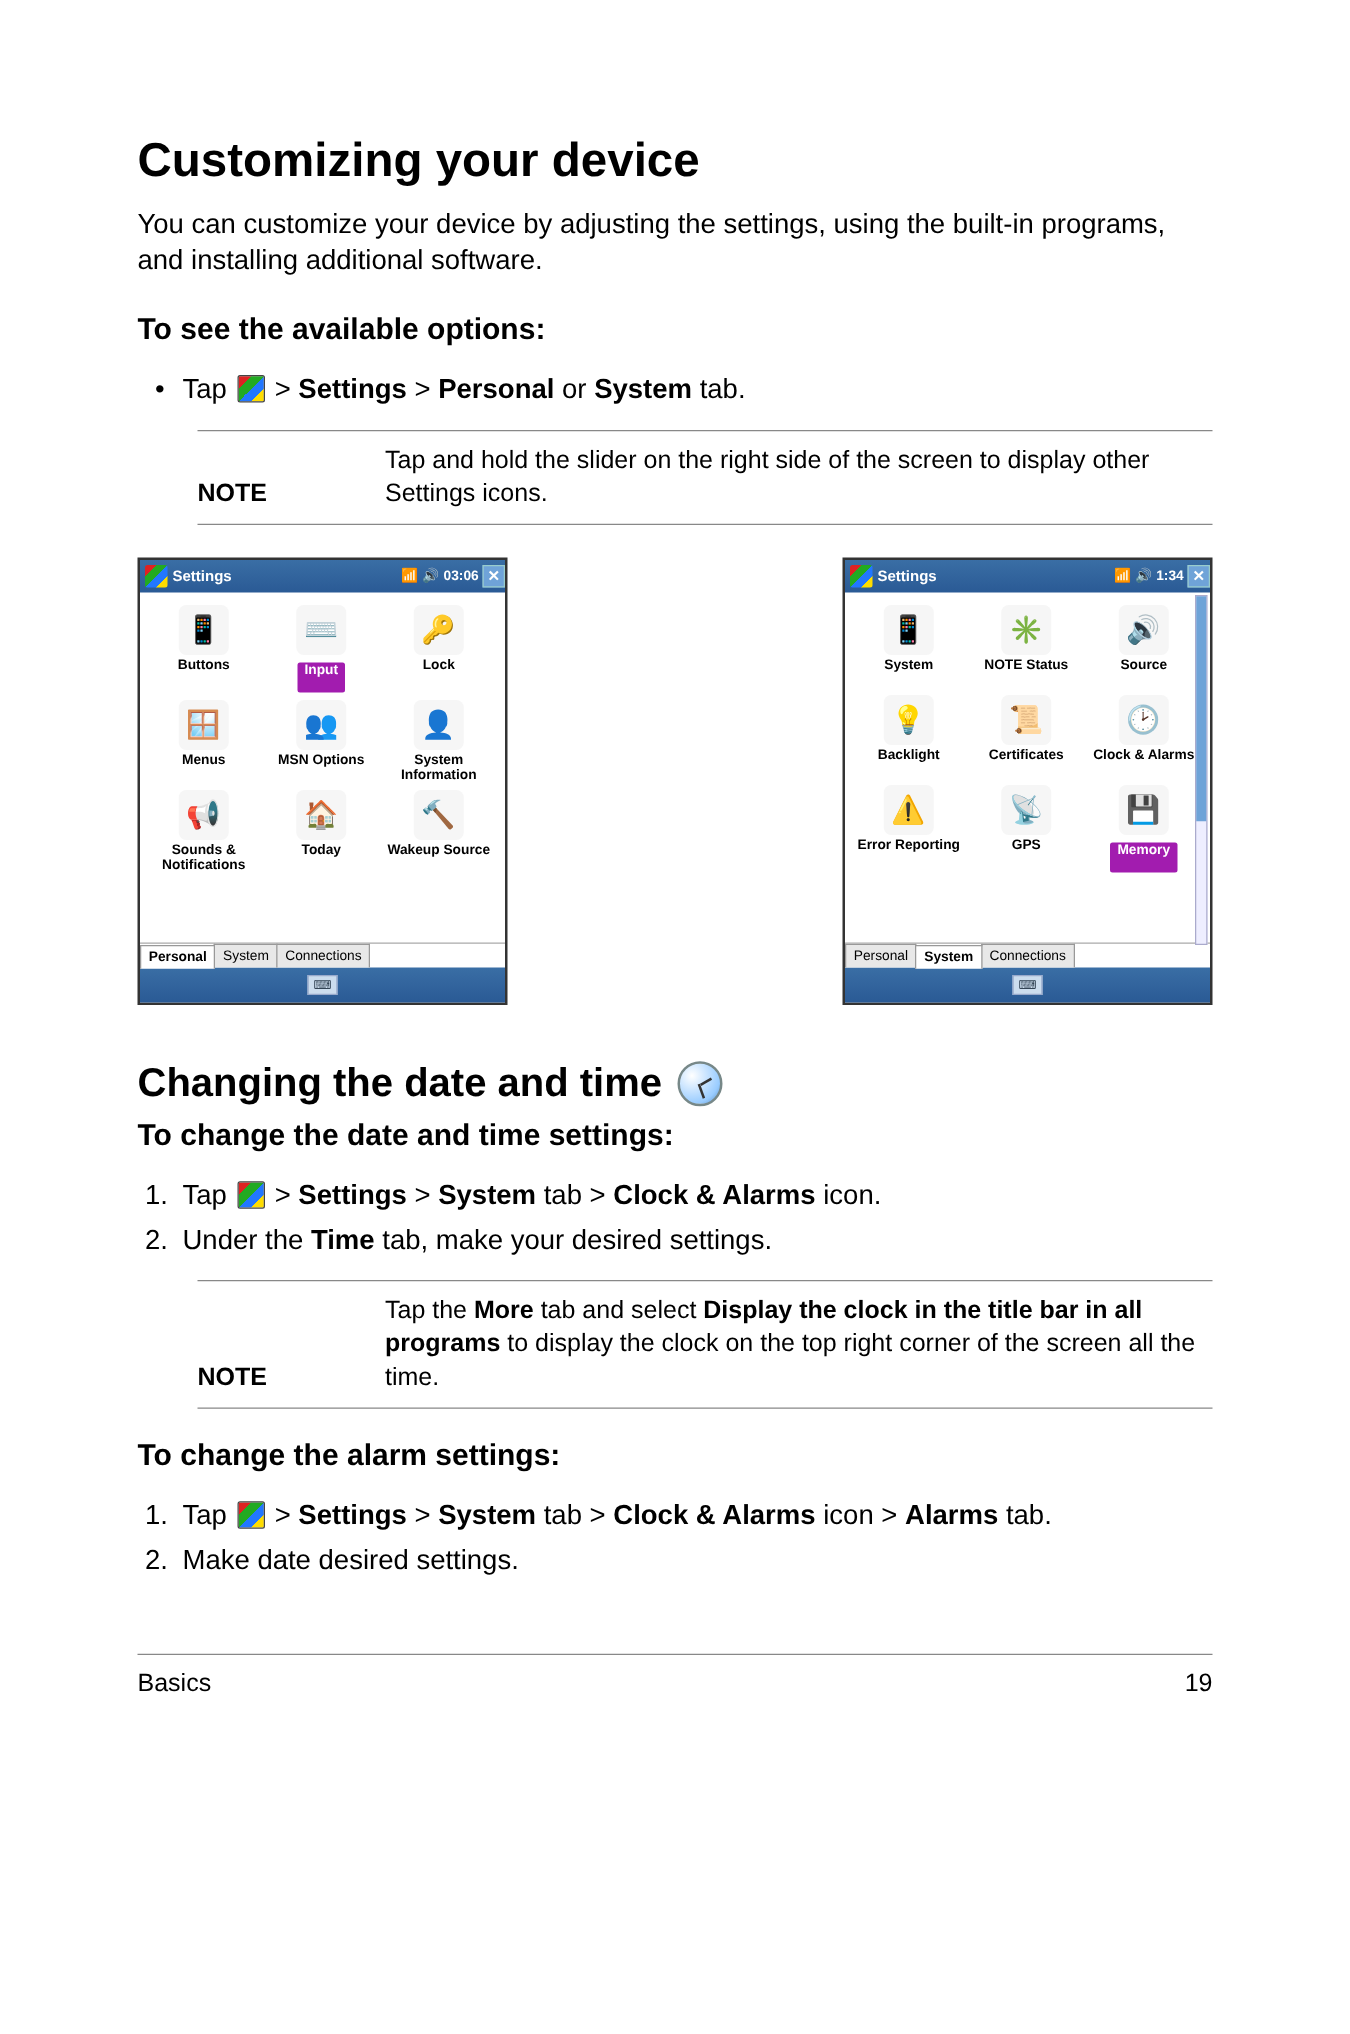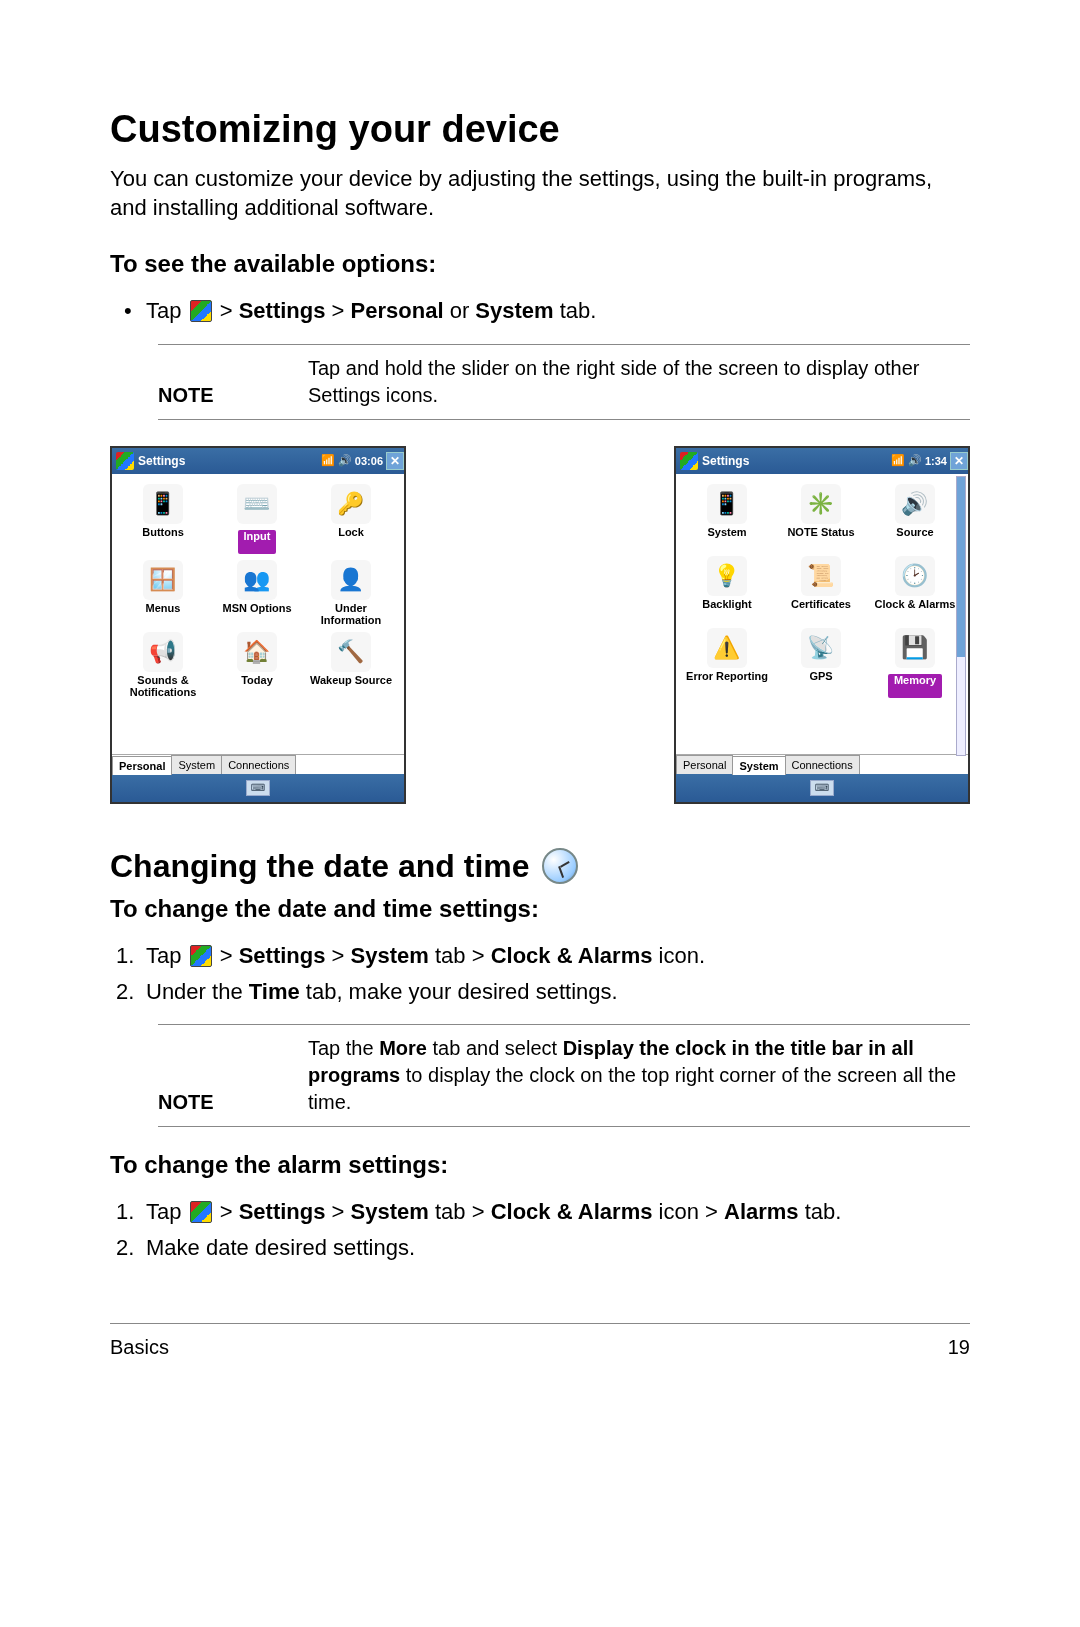--- a/index.html
+++ b/index.html
@@ -26,21 +26,21 @@
   }
   h2 {
     font-size: 24px;
     font-weight: bold;
     margin: 0 0 18px 0;
   }
   h2.section {
     font-size: 32px;
     margin: 44px 0 10px 0;
     display: flex;
-    align-items: center;
+    align-items: flex-end;
   }
   .bullet-item, .num-item {
     font-size: 22px;
     line-height: 1.35;
     margin: 0 0 6px 0;
     padding-left: 36px;
     position: relative;
   }
   .bullet-item::before {
     content: "\2022";
@@ -265,21 +265,21 @@
             <div class="icon-cell">
               <div class="icon-box" style="background: rgb(246, 246, 246);">🪟</div>
               <div class="icon-label">Menus</div>
             </div>
             <div class="icon-cell">
               <div class="icon-box" style="background: rgb(246, 246, 246);">👥</div>
               <div class="icon-label">MSN Options</div>
             </div>
             <div class="icon-cell">
               <div class="icon-box" style="background: rgb(246, 246, 246);">👤</div>
-              <div class="icon-label">Under Information</div>
+              <div class="icon-label">System Information</div>
             </div>
           </div>
           <div class="icon-row">
             <div class="icon-cell">
               <div class="icon-box" style="background: rgb(246, 246, 246);">📢</div>
               <div class="icon-label">Sounds &amp; Notifications</div>
             </div>
             <div class="icon-cell">
               <div class="icon-box" style="background: rgb(246, 246, 246);">🏠</div>
               <div class="icon-label">Today</div>

